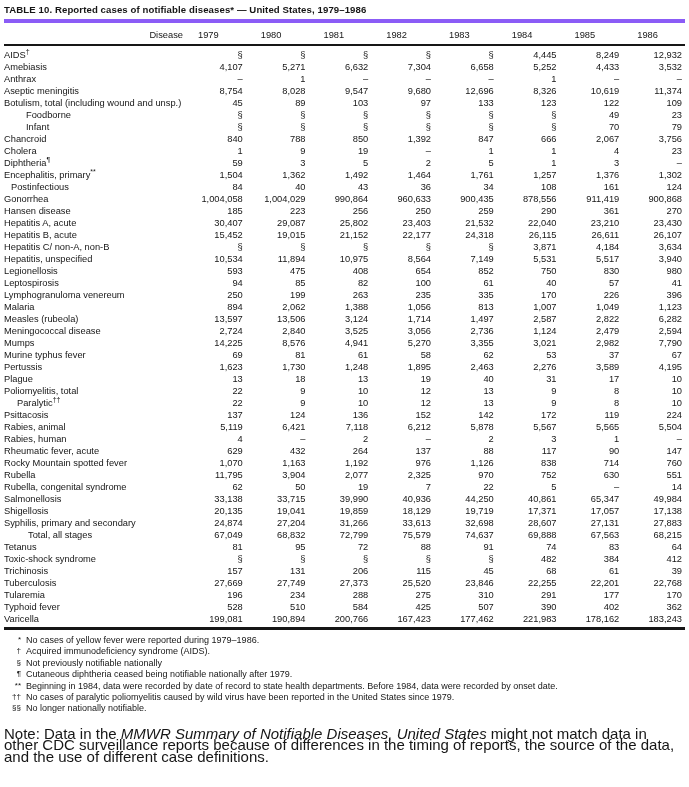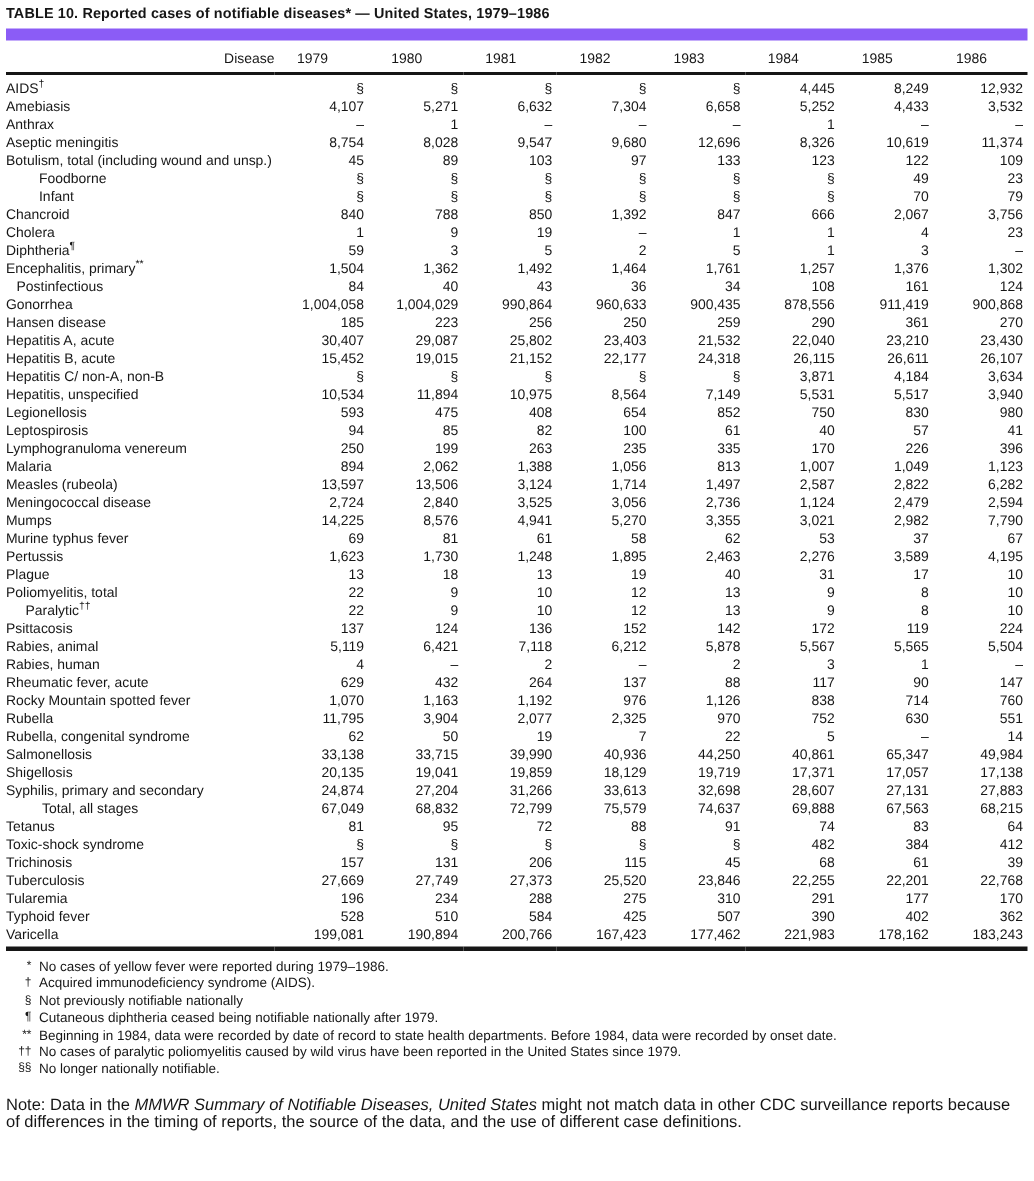--- a/index.html
+++ b/index.html
@@ -15,21 +15,21 @@
     color: #161616;
   }
   .page {
     padding: 3px 4px 0 4px;
   }
   .table-title {
     font-weight: bold;
     font-size: 9.6px;
     line-height: 12px;
     padding: 1px 0 3px 0;
-    border-bottom: 8px solid #8b5cf6;
+    border-bottom: 4px solid #8b5cf6;
     letter-spacing: 0.1px;
   }
   table.data-table {
     width: 100%;
     border-collapse: collapse;
     table-layout: fixed;
     border-bottom: 3px solid #161616;
   }
   col.c-disease { width: 179px; }
   thead th {
@@ -75,21 +75,21 @@
     width: 17px;
     text-align: right;
     padding-right: 5px;
     font-size: 8px;
     position: relative;
     top: -1px;
   }
   .fn-text { flex: 1; }
   .note {
     margin-top: 13px;
-    font-size: 11px;
+    font-size: 15px;
     line-height: 11.5px;
     padding-right: 2px;
   }
   .note-italic { font-style: italic; }
 </style>
 </head>
 <body>
 
 <div class="page">
 

